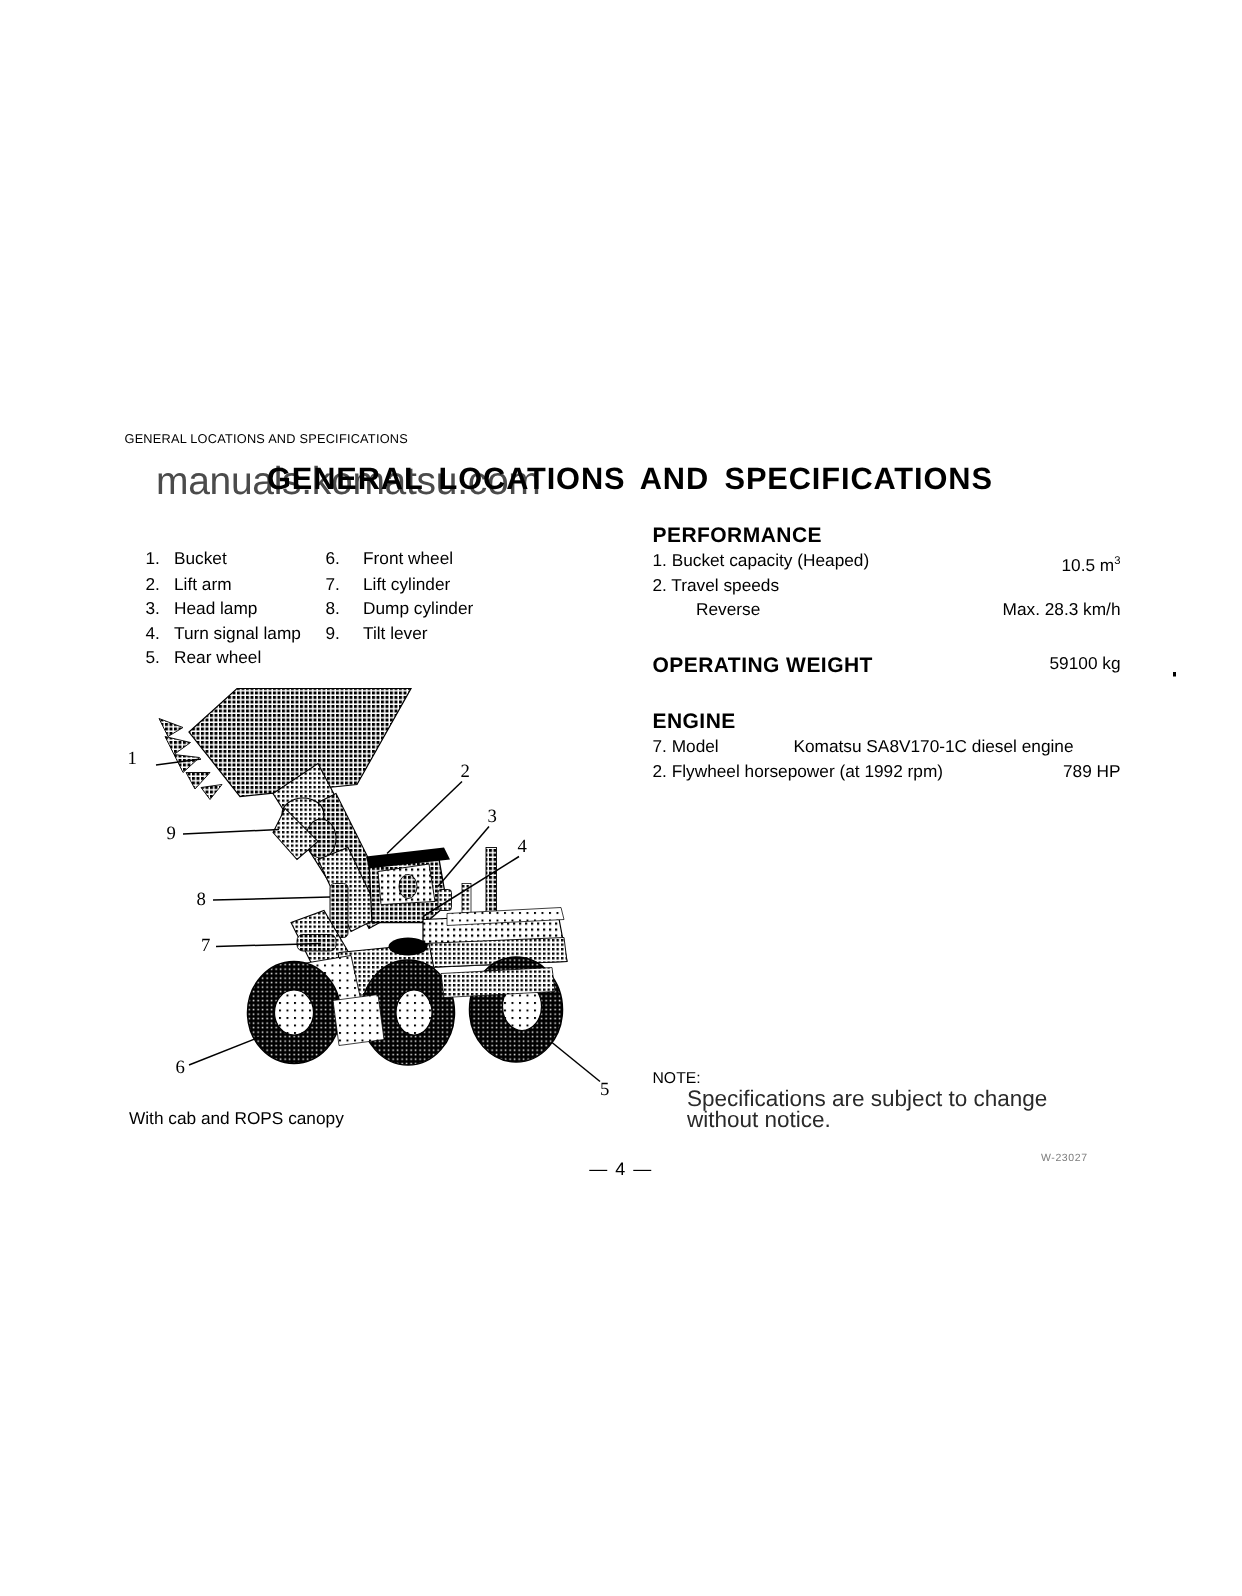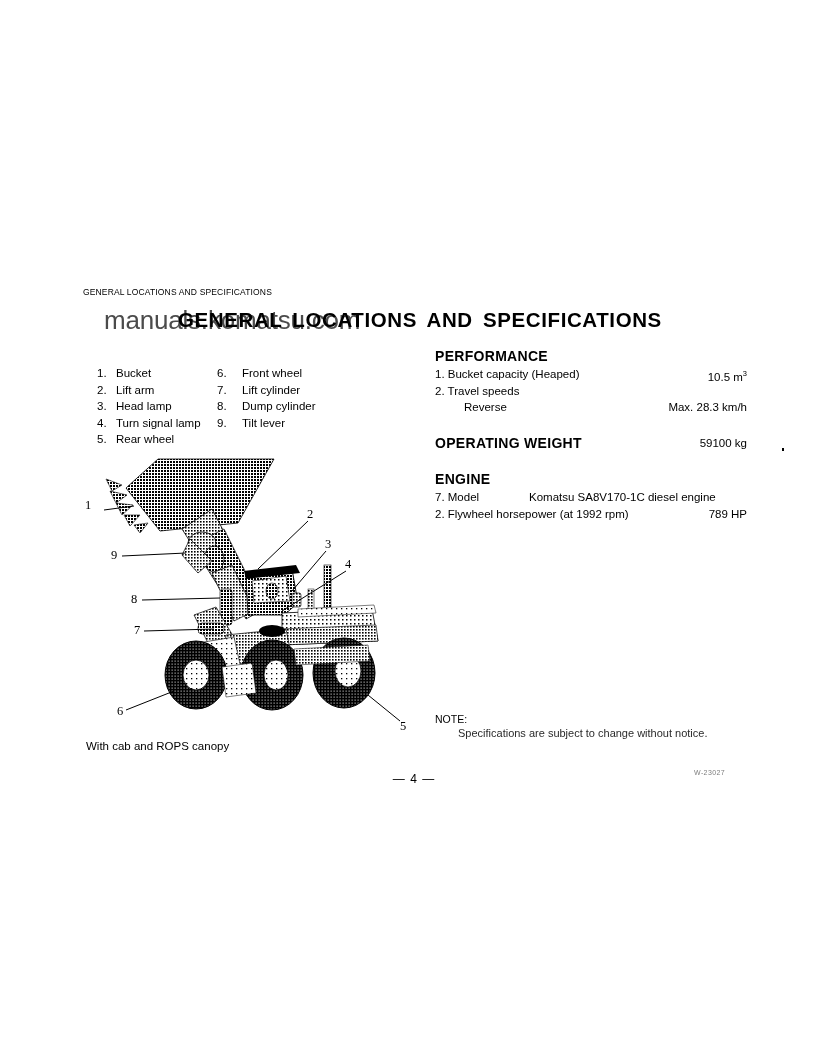--- a/index.html
+++ b/index.html
@@ -131,21 +131,21 @@
     left: 435px;
     top: 712px;
     font-size: 10px;
   }
   .note-title {
     font-size: 10.5px;
     line-height: 14px;
   }
   .note-body {
     padding-left: 23px;
-    font-size: 11px;
+    font-size: 15px;
     line-height: 14px;
     color: #2a2a2a;
   }
 
   
   .fig-caption {
     position: absolute;
     left: 86px;
     top: 740px;
     font-size: 11.5px;

